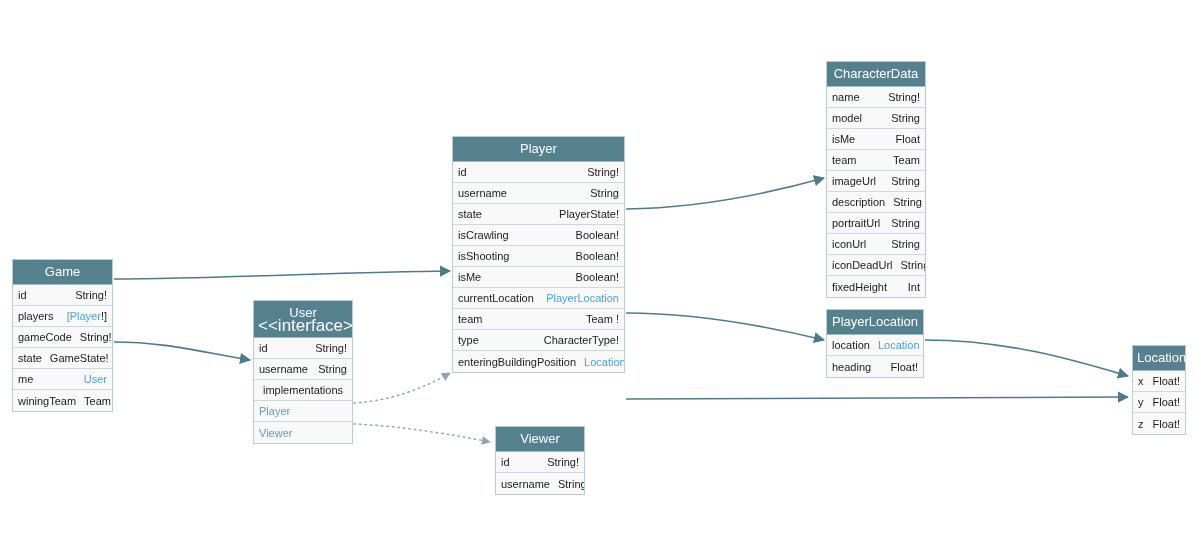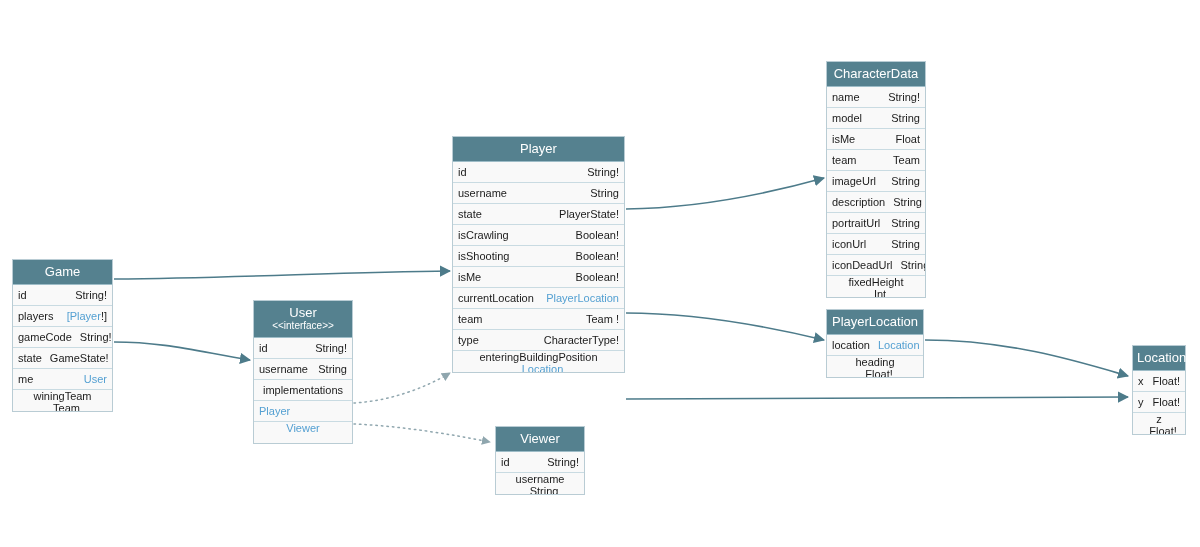--- a/index.html
+++ b/index.html
@@ -39,40 +39,39 @@
     color: #ffffff;
     text-align: center;
     font-size: 13px;
     line-height: 15px;
     padding: 4px 4px 5px 4px;
     box-sizing: border-box;
     border-bottom: 1px solid #9dbcc7;
   }
   .ent-header .sub {
     display: block;
-    font-size: 10px;
+    font-size: 17px;
     line-height: 12px;
   }
   .row {
     display: flex;
     justify-content: space-between;
     align-items: center;
     box-sizing: border-box;
     height: 21px;
     padding: 0 5px;
     font-size: 11px;
     color: #1b1b1b;
     background: #f9f9f9;
     border-bottom: 1px solid #c9dbe2;
     white-space: nowrap;
     overflow: hidden;
   }
   .row:last-child {
     border-bottom: none;
-    flex-direction: column;
   }
   .row .fname {
     text-align: left;
   }
   .row .ftype {
     text-align: right;
     padding-left: 8px;
   }
   .row.center {
     justify-content: center;

